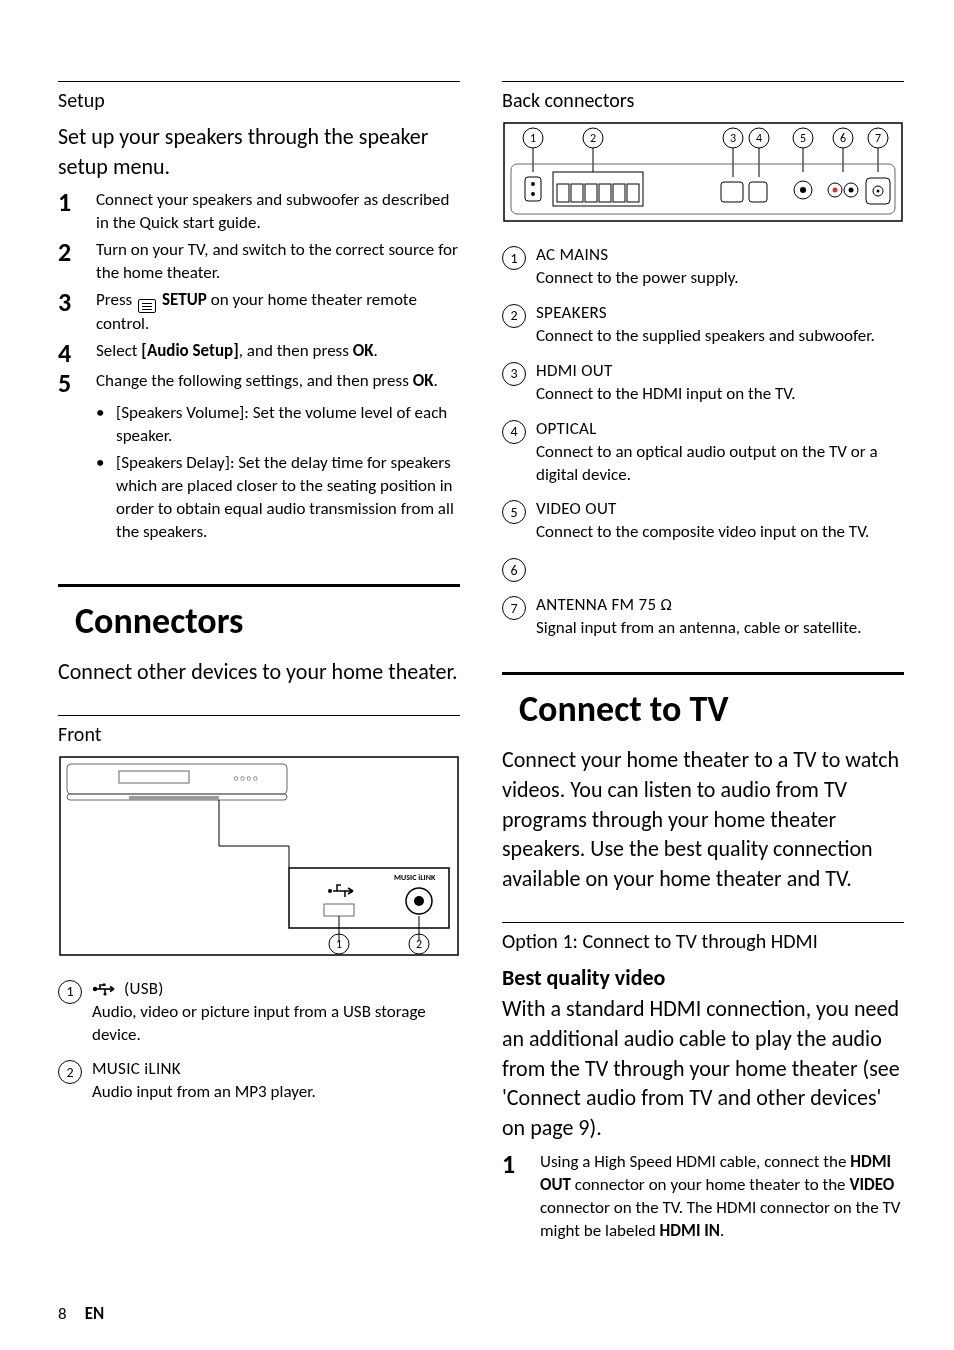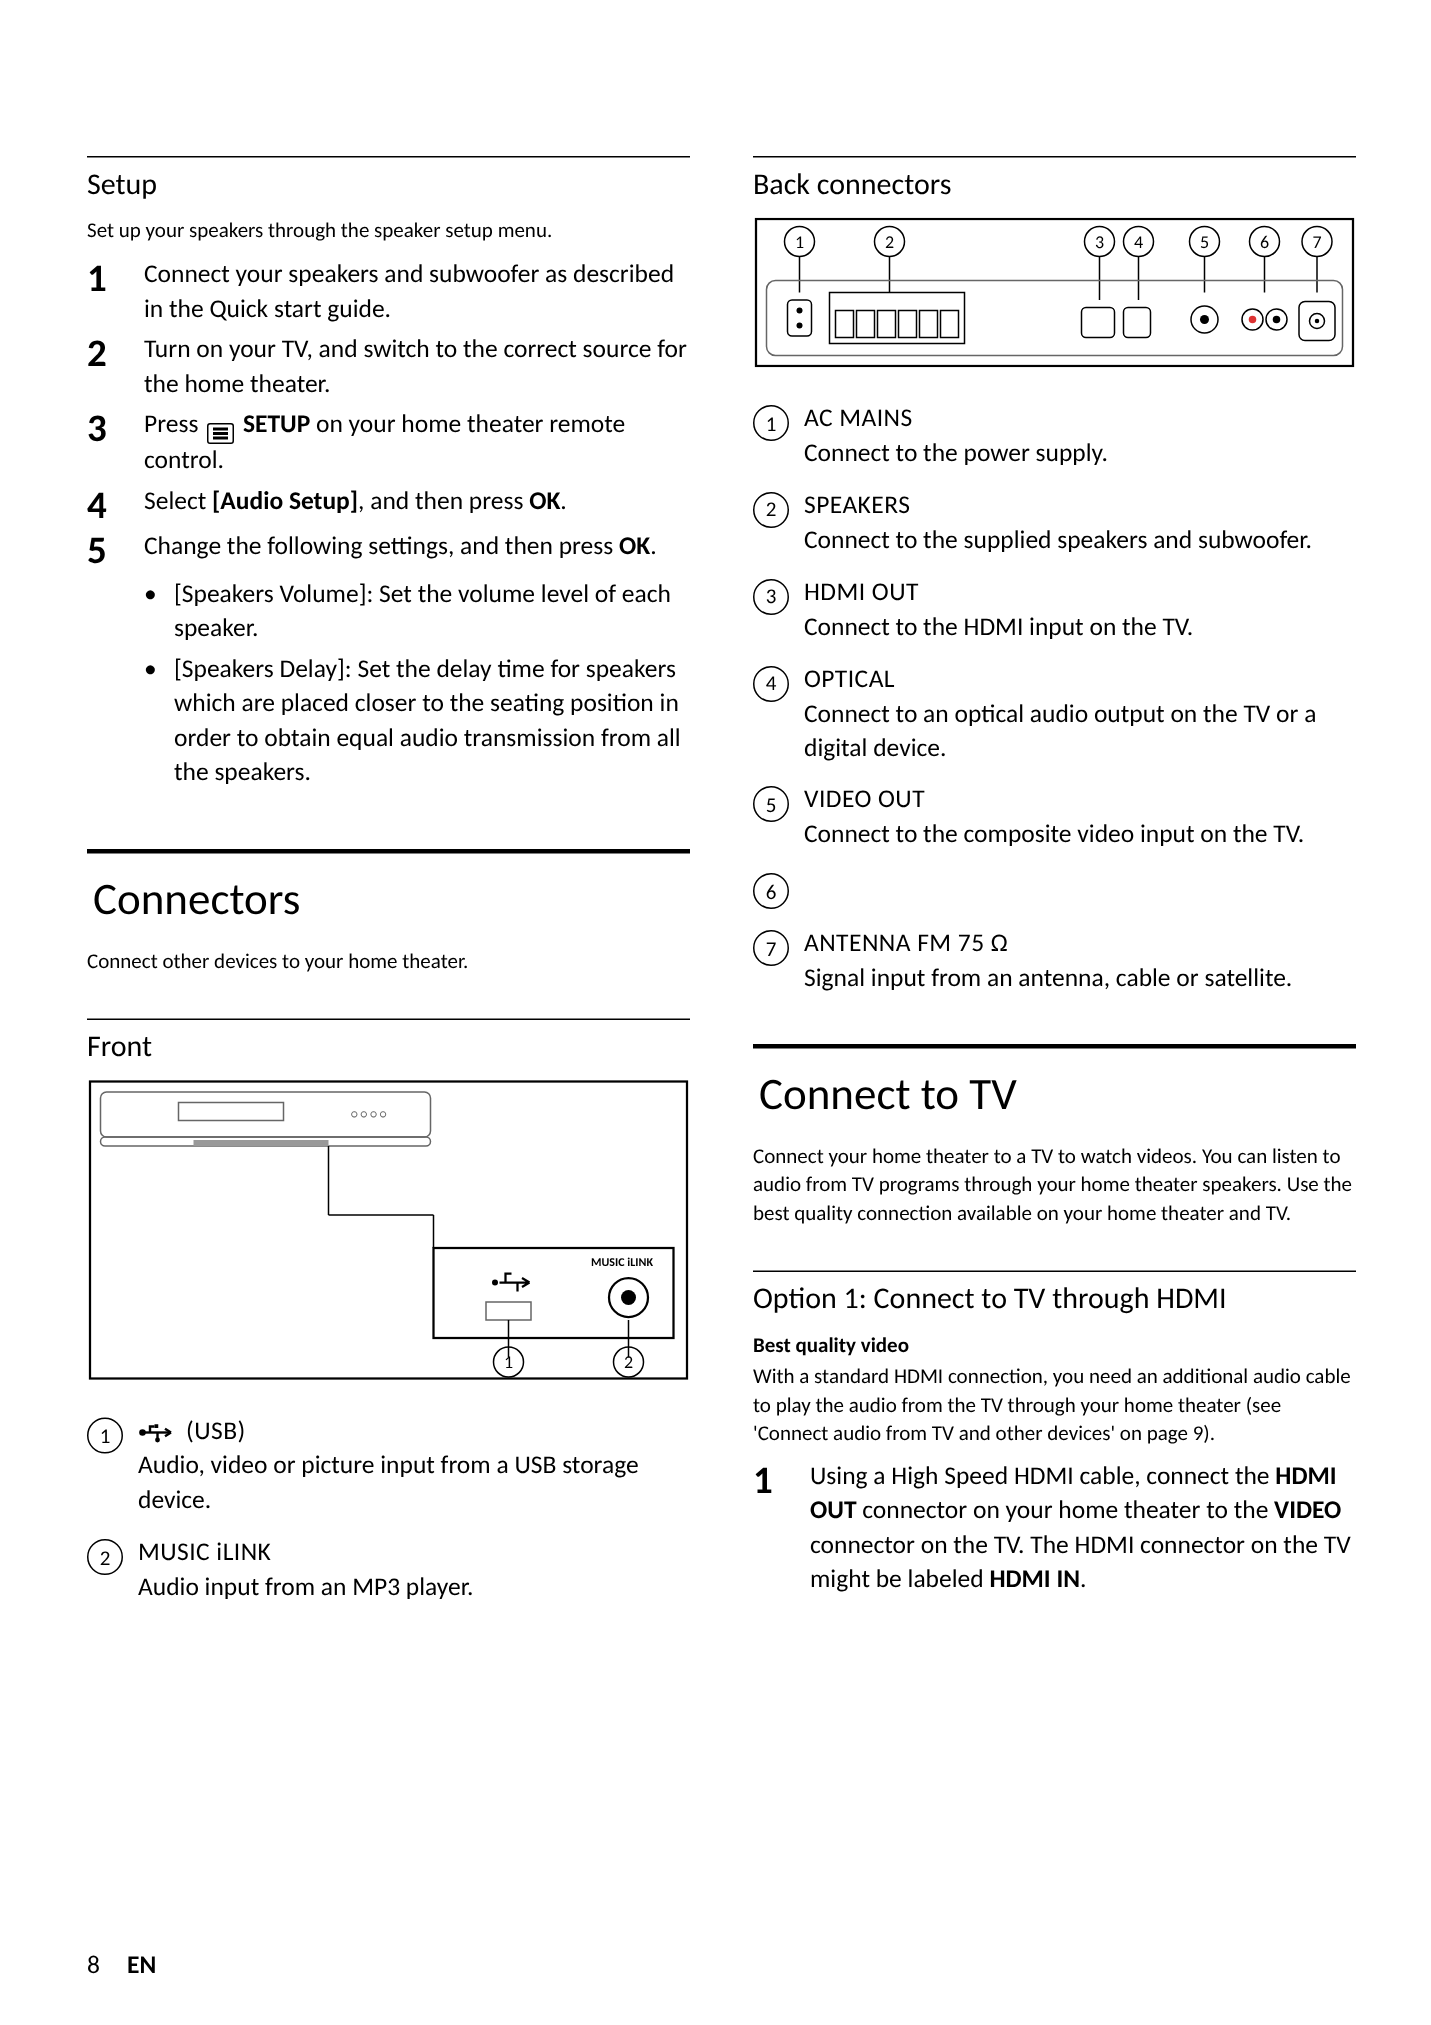--- a/index.html
+++ b/index.html
@@ -1,24 +1,24 @@
 <!DOCTYPE html>
 <html><head>
 <meta charset="utf-8">
 <style>
   * { box-sizing: border-box; margin: 0; padding: 0; }
   html, body { width: 954px; height: 1350px; background: #fff; font-family: "Gill Sans", "Gill Sans MT", Calibri, "Trebuchet MS", sans-serif; color: #000; }
-  .page { display: flex; padding: 104px 50px 30px 58px; gap: 40px; height: 100%; flex-direction: column; }
+  .page { display: flex; padding: 81px 50px 30px 58px; gap: 40px; height: 100%; flex-direction: column; }
   .cols { display: flex; gap: 42px; flex: 1; }
   .col { flex: 1; min-width: 0; }
   .hr-thin { border: none; border-top: 1px solid #000; margin: 0 0 6px 0; }
   .hr-thick { border: none; border-top: 3px solid #000; margin: 0 0 12px 0; }
   h3.sub { font-size: 20px; font-weight: 400; margin-bottom: 10px; }
-  p.body { font-size: 14px; font-weight: 300; line-height: 1.35; margin-bottom: 8px; }
-  h2.section { font-size: 30px; font-weight: 400; margin: 6px 0 14px 4px; }
+  p.body { font-size: 22px; font-weight: 300; line-height: 1.35; margin-bottom: 8px; }
+  h2.section { font-size: 36px; font-weight: 700; margin: 6px 0 14px 17px; }
   .ol { margin: 4px 0 10px 0; }
   .ol-row { display: flex; align-items: flex-start; gap: 16px; margin-bottom: 4px; }
   .ol-num { font-size: 26px; font-weight: 600; width: 22px; text-align: left; line-height: 1; }
   .ol-text { font-size: 17px; font-weight: 300; line-height: 1.35; flex: 1; }
   .ol-text .b, .body .b, .def .b { font-weight: 600; }
   .ul { margin: 6px 0 0 0; }
   .ul-row { display: flex; gap: 12px; margin-bottom: 4px; }
   .ul-bullet { width: 8px; font-size: 17px; line-height: 1.35; }
   .ul-text { font-size: 17px; font-weight: 300; line-height: 1.35; flex: 1; }
   .svgwrap { margin: 6px 0 18px 0; }

